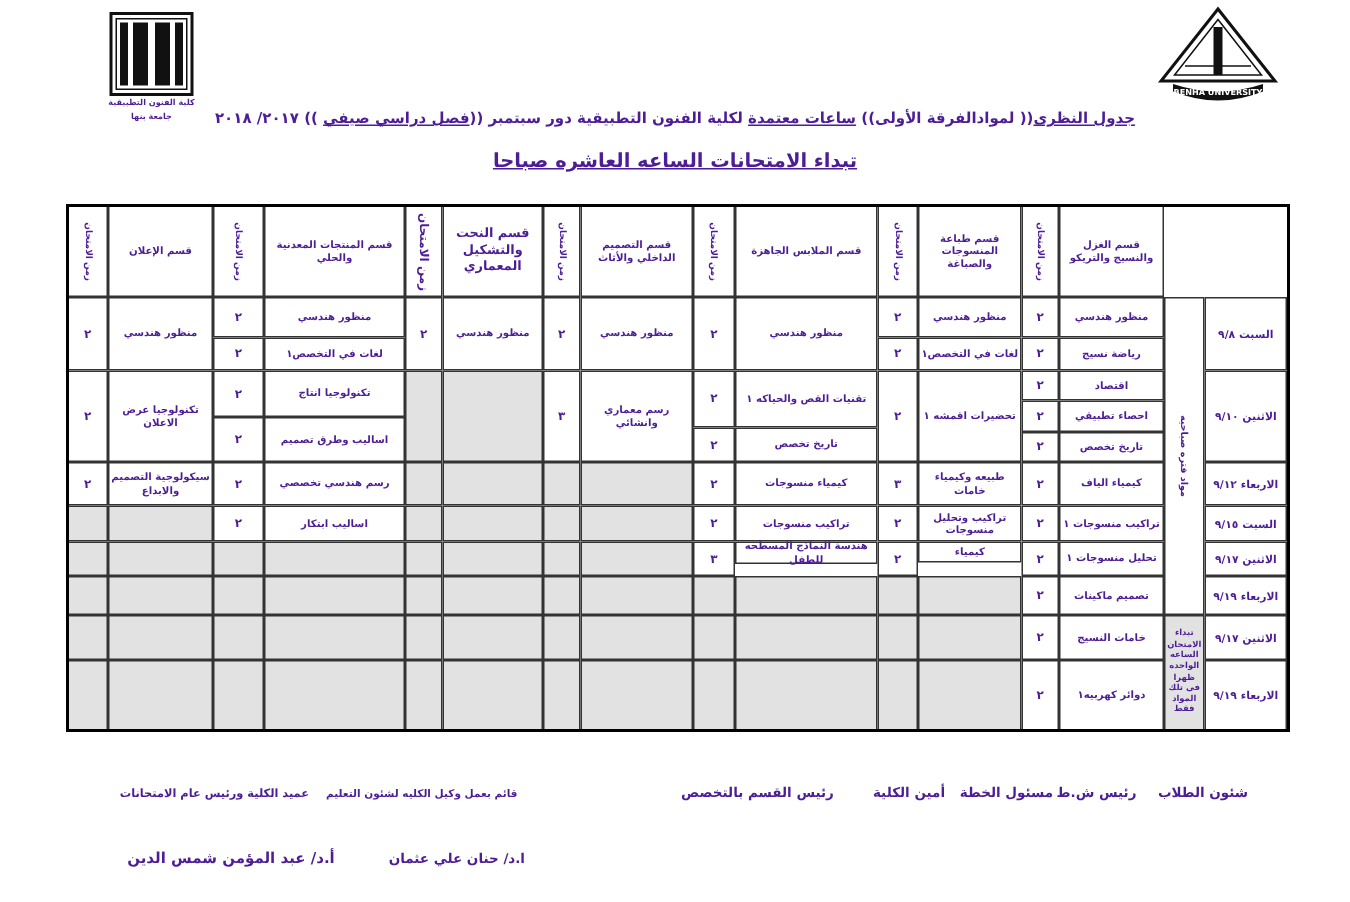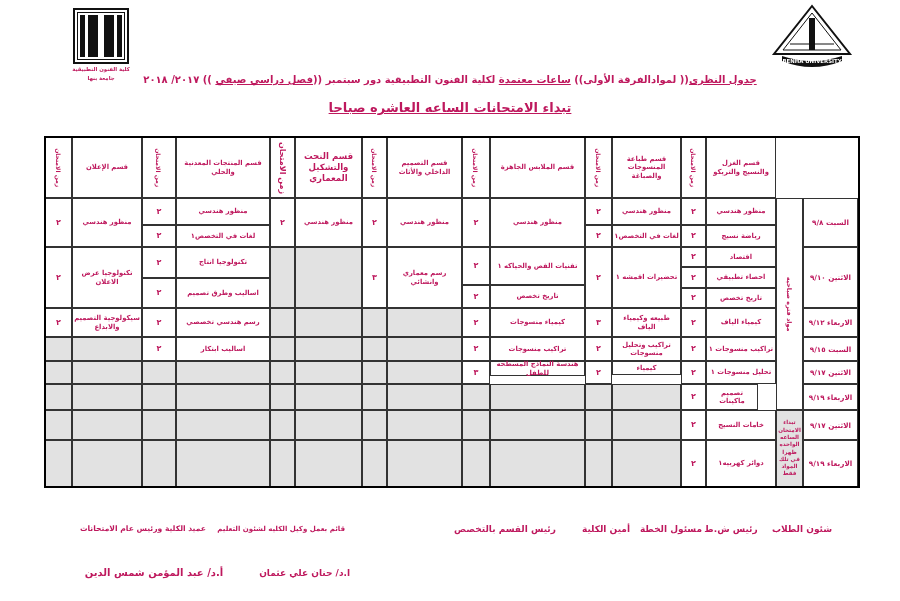--- a/index.html
+++ b/index.html
@@ -1,17 +1,17 @@
 <!DOCTYPE html>
 <html lang="ar"><head>
 <meta charset="utf-8">
 <style>
   html,body{margin:0;padding:0;background:#fff;}
   body{width:900px;height:601px;font-family:"DejaVu Sans",sans-serif;}
-  .sheet{position:relative;width:900px;height:601px;direction:rtl;color:#be185d;font-weight:bold;overflow:hidden;background:#fff;}
+  .sheet{position:relative;width:900px;height:601px;direction:rtl;color:#4c1d95;font-weight:bold;overflow:hidden;background:#fff;}
   .c{position:absolute;box-sizing:border-box;border:1px solid #333;background:#fff;display:flex;align-items:center;justify-content:center;text-align:center;font-size:6.8px;line-height:1.25;padding:1px;font-weight:bold;}
   .gray{background:#e2e2e2;}
   .z{font-size:8px;}
   .vt{white-space:nowrap;transform:rotate(90deg);font-size:6px;display:inline-block;}
   .vtb{font-size:8px;}
   .hdr{font-size:6.8px;}
   .big{font-size:8.6px;}
   .date{font-size:7.2px;}
   .frame{position:absolute;left:44px;top:136px;width:816px;height:352px;border:2px solid #000;box-sizing:border-box;pointer-events:none;}
   .title{position:absolute;top:74px;left:50px;width:800px;text-align:center;font-size:10px;white-space:nowrap;}
@@ -98,39 +98,39 @@
   <div class="c gray notecell" style="left:776px;top:410px;width:27px;height:77px">تبداء الامتحان الساعه الواحده ظهرا في تلك المواد فقط</div>
 
   <div class="c" style="left:706px;top:198px;width:70px;height:27px">منظور هندسي</div>
   <div class="c" style="left:706px;top:225px;width:70px;height:22px">رياضة نسيج</div>
   <div class="c" style="left:706px;top:247px;width:70px;height:20px">اقتصاد</div>
   <div class="c" style="left:706px;top:267px;width:70px;height:21px">احصاء تطبيقي</div>
   <div class="c" style="left:706px;top:288px;width:70px;height:20px">تاريخ تخصص</div>
   <div class="c" style="left:706px;top:308px;width:70px;height:29px">كيمياء الياف</div>
   <div class="c" style="left:706px;top:337px;width:70px;height:24px">تراكيب منسوجات ١</div>
   <div class="c" style="left:706px;top:361px;width:70px;height:23px">تحليل منسوجات ١</div>
-  <div class="c" style="left:706px;top:384px;width:52px;height:26px">تصميم ماكينات</div>
+  <div class="c" style="left:706px;top:384px;width:70px;height:26px">تصميم ماكينات</div>
   <div class="c" style="left:706px;top:410px;width:70px;height:30px">خامات النسيج</div>
   <div class="c" style="left:706px;top:440px;width:70px;height:47px">دوائر كهربيه١</div>
   <div class="c z" style="left:681px;top:198px;width:25px;height:27px">٢</div>
   <div class="c z" style="left:681px;top:225px;width:25px;height:22px">٢</div>
   <div class="c z" style="left:681px;top:247px;width:25px;height:20px">٢</div>
   <div class="c z" style="left:681px;top:267px;width:25px;height:21px">٢</div>
   <div class="c z" style="left:681px;top:288px;width:25px;height:20px">٢</div>
   <div class="c z" style="left:681px;top:308px;width:25px;height:29px">٢</div>
   <div class="c z" style="left:681px;top:337px;width:25px;height:24px">٢</div>
   <div class="c z" style="left:681px;top:361px;width:25px;height:23px">٢</div>
   <div class="c z" style="left:681px;top:384px;width:25px;height:26px">٢</div>
   <div class="c z" style="left:681px;top:410px;width:25px;height:30px">٢</div>
   <div class="c z" style="left:681px;top:440px;width:25px;height:47px">٢</div>
 
   <div class="c" style="left:612px;top:198px;width:69px;height:27px">منظور هندسي</div>
   <div class="c" style="left:612px;top:225px;width:69px;height:22px">لغات في التخصص١</div>
   <div class="c" style="left:612px;top:247px;width:69px;height:61px">تحضيرات اقمشه ١</div>
-  <div class="c" style="left:612px;top:308px;width:69px;height:29px">طبيعه وكيمياء الياف</div>
+  <div class="c" style="left:612px;top:308px;width:69px;height:29px">طبيعه وكيمياء خامات</div>
   <div class="c" style="left:612px;top:337px;width:69px;height:24px">تراكيب وتحليل منسوجات</div>
   <div class="c" style="left:612px;top:361px;width:69px;height:14px">كيمياء</div>
   <div class="c gray" style="left:612px;top:384px;width:69px;height:26px"></div>
   <div class="c gray" style="left:612px;top:410px;width:69px;height:30px"></div>
   <div class="c gray" style="left:612px;top:440px;width:69px;height:47px"></div>
   <div class="c z" style="left:585px;top:198px;width:27px;height:27px">٢</div>
   <div class="c z" style="left:585px;top:225px;width:27px;height:22px">٢</div>
   <div class="c z" style="left:585px;top:247px;width:27px;height:61px">٢</div>
   <div class="c z" style="left:585px;top:308px;width:27px;height:29px">٣</div>
   <div class="c z" style="left:585px;top:337px;width:27px;height:24px">٢</div>

